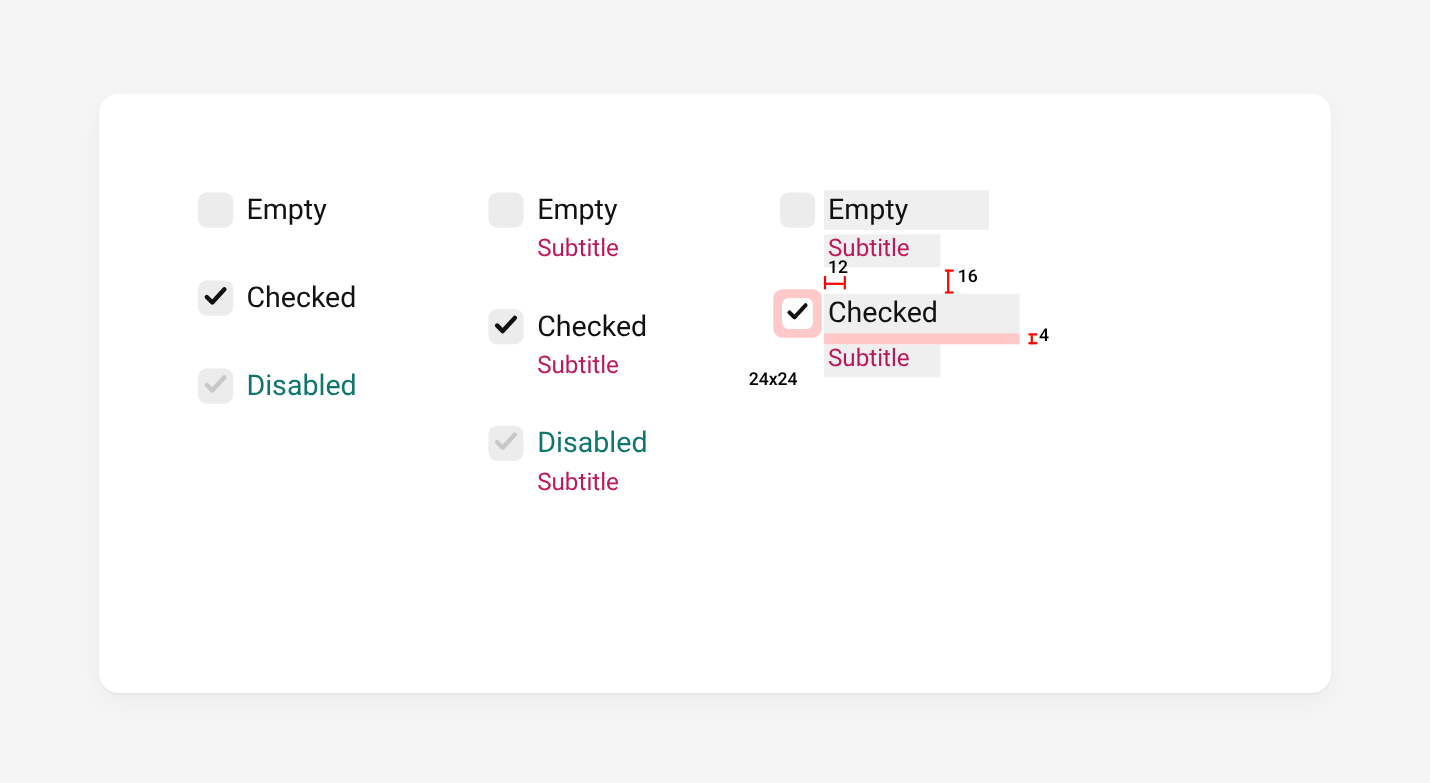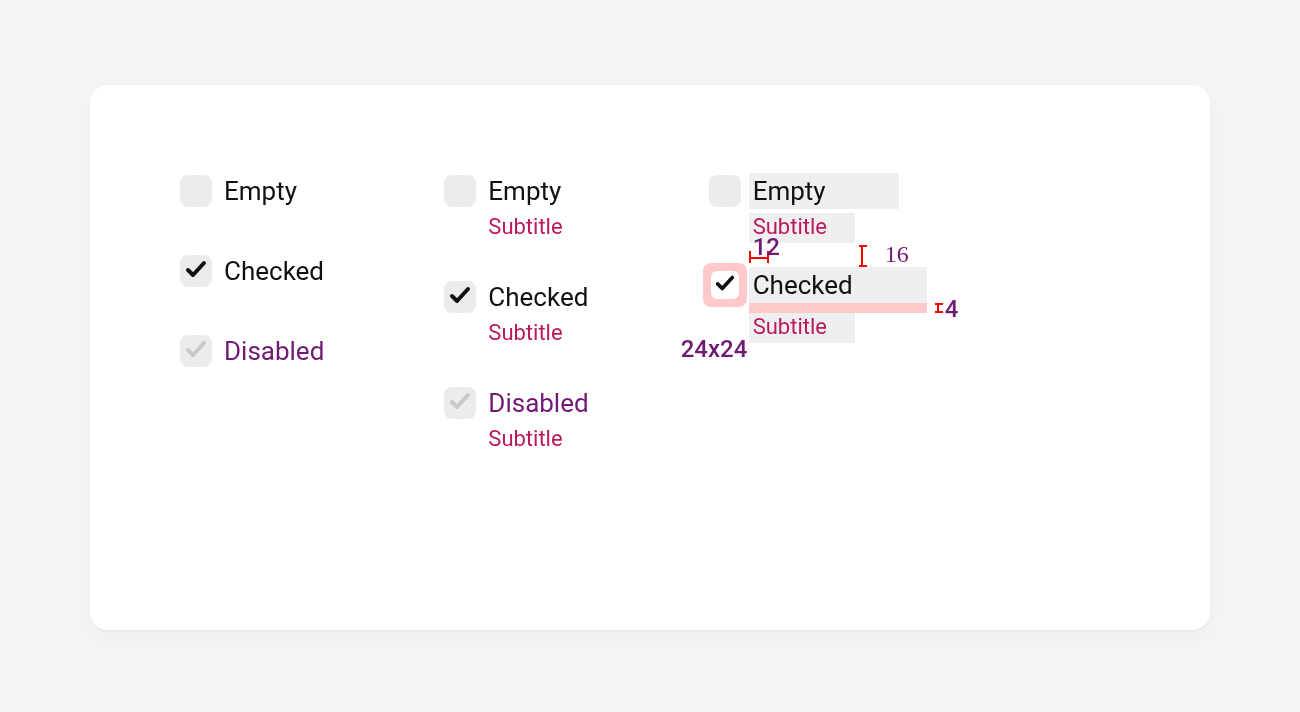--- a/index.html
+++ b/index.html
@@ -50,21 +50,21 @@
     justify-content: center;
     flex: 0 0 32px;
   }
   .box.disabled { background: #ececec; }
   .title {
     font-size: 26px;
     line-height: 32px;
     color: #111;
     font-weight: 450;
   }
-  .title.disabled { color: #701a75; }
+  .title.disabled { color: #0f766e; }
   .subtitle {
     font-size: 22px;
     line-height: 28px;
     color: #be185d;
     font-weight: 400;
     margin-top: 6px;
   }
   .labels { display: flex; flex-direction: column; }
 
   
@@ -89,22 +89,22 @@
     background: #fff;
     border-radius: 6px;
     display:flex; align-items:center; justify-content:center;
   }
   .pink-bar {
     position: absolute;
     background: #ffc9c9;
   }
   .anno {
     position: absolute;
-    color: #701a75;
-    font-size: 24px;
+    color: #000000;
+    font-size: 16px;
     font-weight: 500;
     white-space: nowrap;
   }
   .anno-line-h {
     position: absolute;
     height: 0;
     border-top: 2px solid #fe0000;
   }
   .anno-tick-v {
     position: absolute;
@@ -219,21 +219,21 @@
           <div class="box"></div>
           <div class="labels labels-wrap">
             <div class="hl-bg" style="left:-4px; top:-2px; width:150px; height:36px;"></div>
             <div class="hl-bg" style="left:-4px; top:38px; width:106px; height:30px;"></div>
             <div class="title">Empty</div>
             <div class="subtitle">Subtitle</div>
           </div>
         </div>
 
         <div class="anno-bracket-v" style="left:152px; top:70px; height:22px;"></div>
-        <div class="anno" style="left:176px; top:66px;font-family:Liberation Serif, serif;">16</div>
+        <div class="anno" style="left:162px; top:66px;">16</div>
 
         <div class="anno-line-h" style="left:40px; top:82px; width:18px;"></div>
         <div class="anno-tick-v" style="left:40px; top:76px; height:12px;"></div>
         <div class="anno-tick-v" style="left:58px; top:76px; height:12px;"></div>
         <div class="anno" style="left:44px; top:58px;">12</div>
 
         <div class="item" style="position:relative; margin-top:28px;">
 
           <div class="hl-pink-box" style="left:-6px; top:-6px; width:44px; height:44px;">
             <div class="inner">

